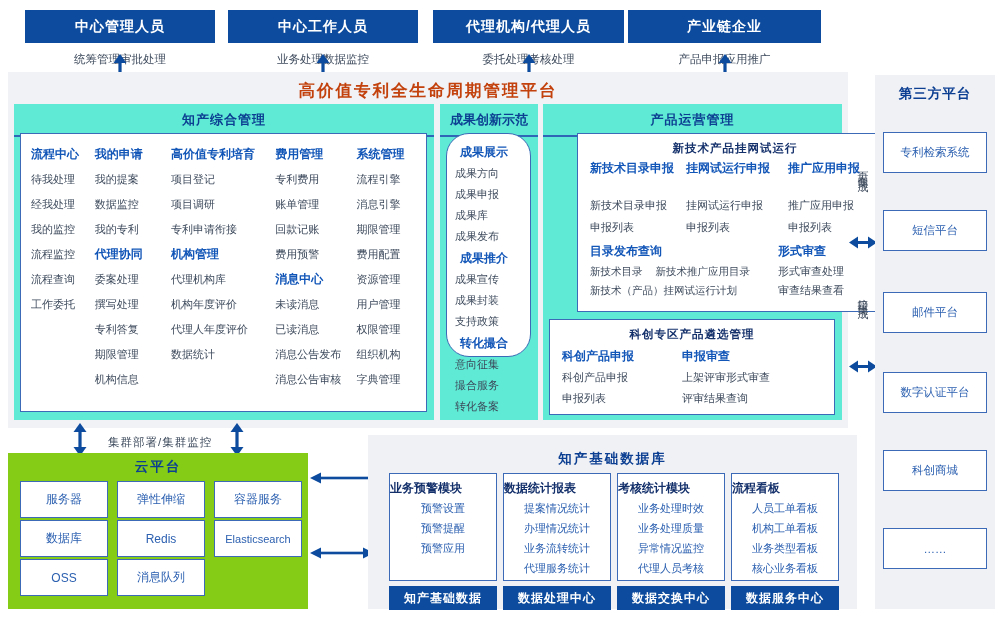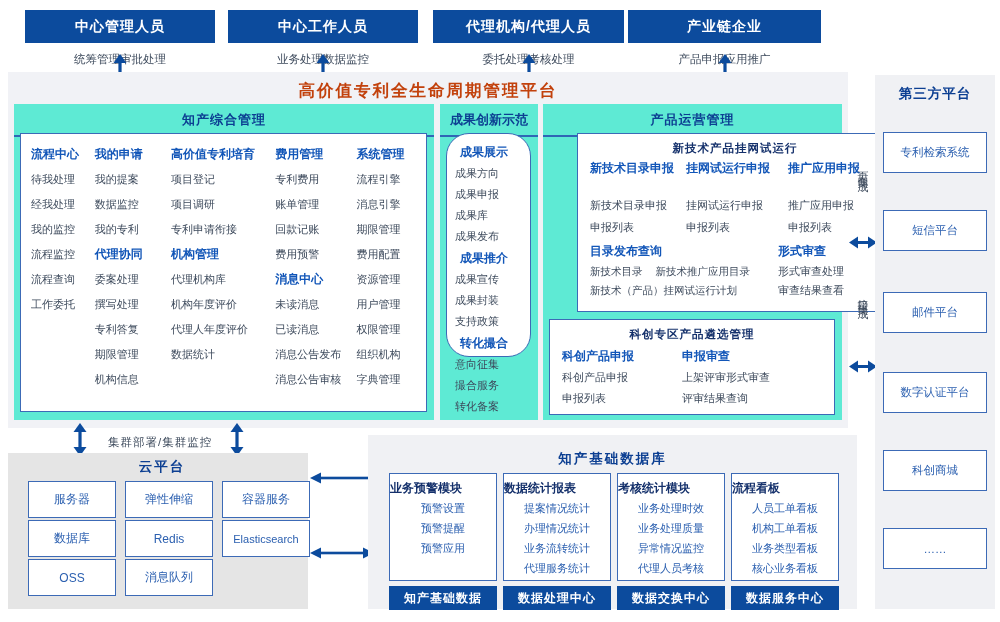--- a/index.html
+++ b/index.html
@@ -52,21 +52,21 @@
   .third-title { text-align:center; font-weight:bold; font-size:13.5px; color:#0c3f92; padding-top:10px; letter-spacing:1px; }
   .tp-box { position:absolute; left:8px; width:104px; height:41px; background:#fff; border:1.5px solid #3c6ab6;
             display:flex; align-items:center; justify-content:center; color:#2c60b0; font-size:11.5px; }
 
   .integ { position:absolute; writing-mode:vertical-rl; font-size:11px; color:#3d4a5c; letter-spacing:3px; left:855px; }
 
   
   .cluster-label { position:absolute; left:108px; top:435px; font-size:11.5px; color:#3d4a5c; letter-spacing:1px; }
 
   
-  .cloud { position:absolute; left:8px; top:453px; width:300px; height:156px; background:#e5e5e5;padding-left:8px; }
+  .cloud { position:absolute; left:8px; top:453px; width:300px; height:156px; background:#84cc16; }
   .cloud-title { text-align:center; font-weight:bold; font-size:13.5px; color:#0c3f92; padding-top:5px; letter-spacing:2px; }
   #cloud-grid { display:grid; grid-template-columns:repeat(3,88px); gap:2px 9px; padding:5px 0 0 12px; }
   .cl-box { height:37px; background:#fff; border:1.5px solid #3c6ab6; display:flex; align-items:center;
             justify-content:center; color:#2c60b0; font-size:12px; }
 
   
   .dbp { position:absolute; left:368px; top:435px; width:489px; height:174px; background:#f0f1f4; }
   .dbp-title { text-align:center; font-weight:bold; font-size:13.5px; color:#0c3f92; padding-top:15px; letter-spacing:2px; }
   #db-mods { display:flex; gap:6px; padding-left:21px; margin-top:5px; }
   .mod { width:108px; }

